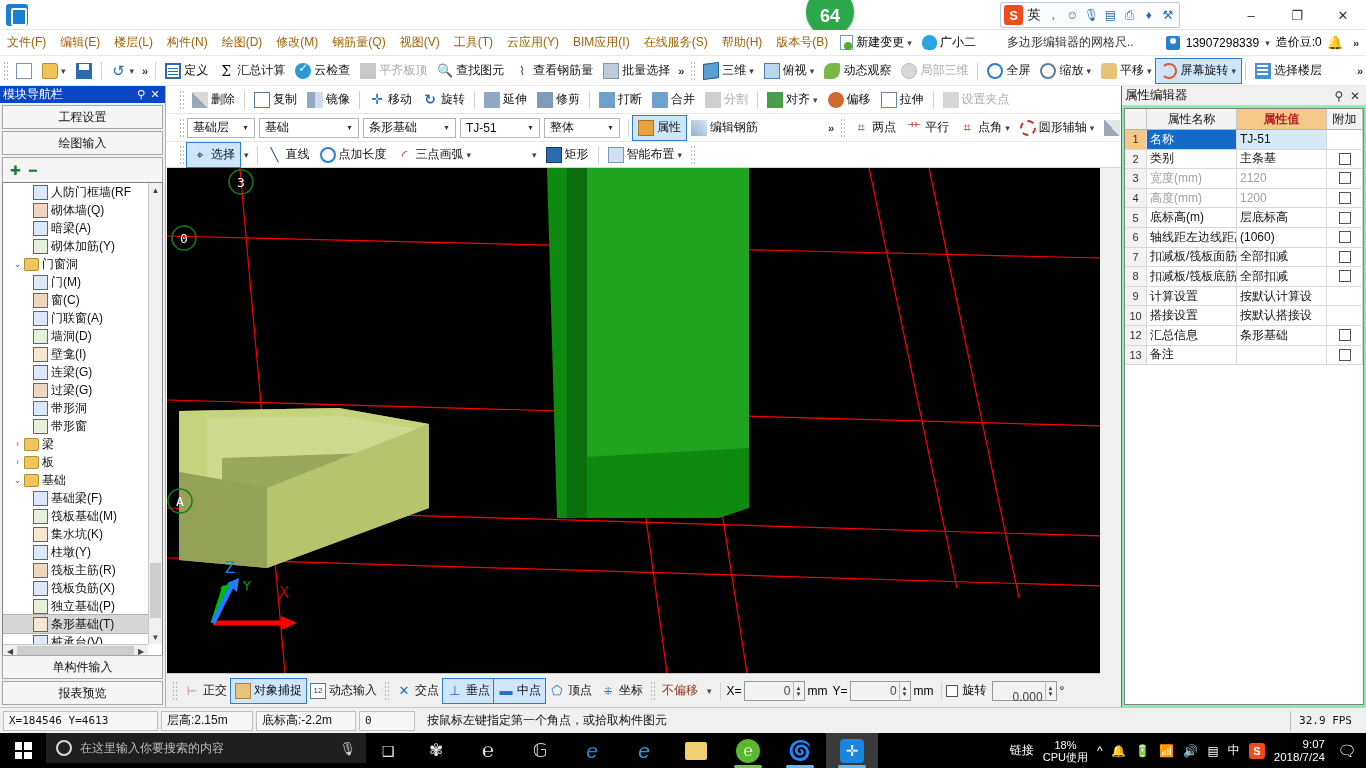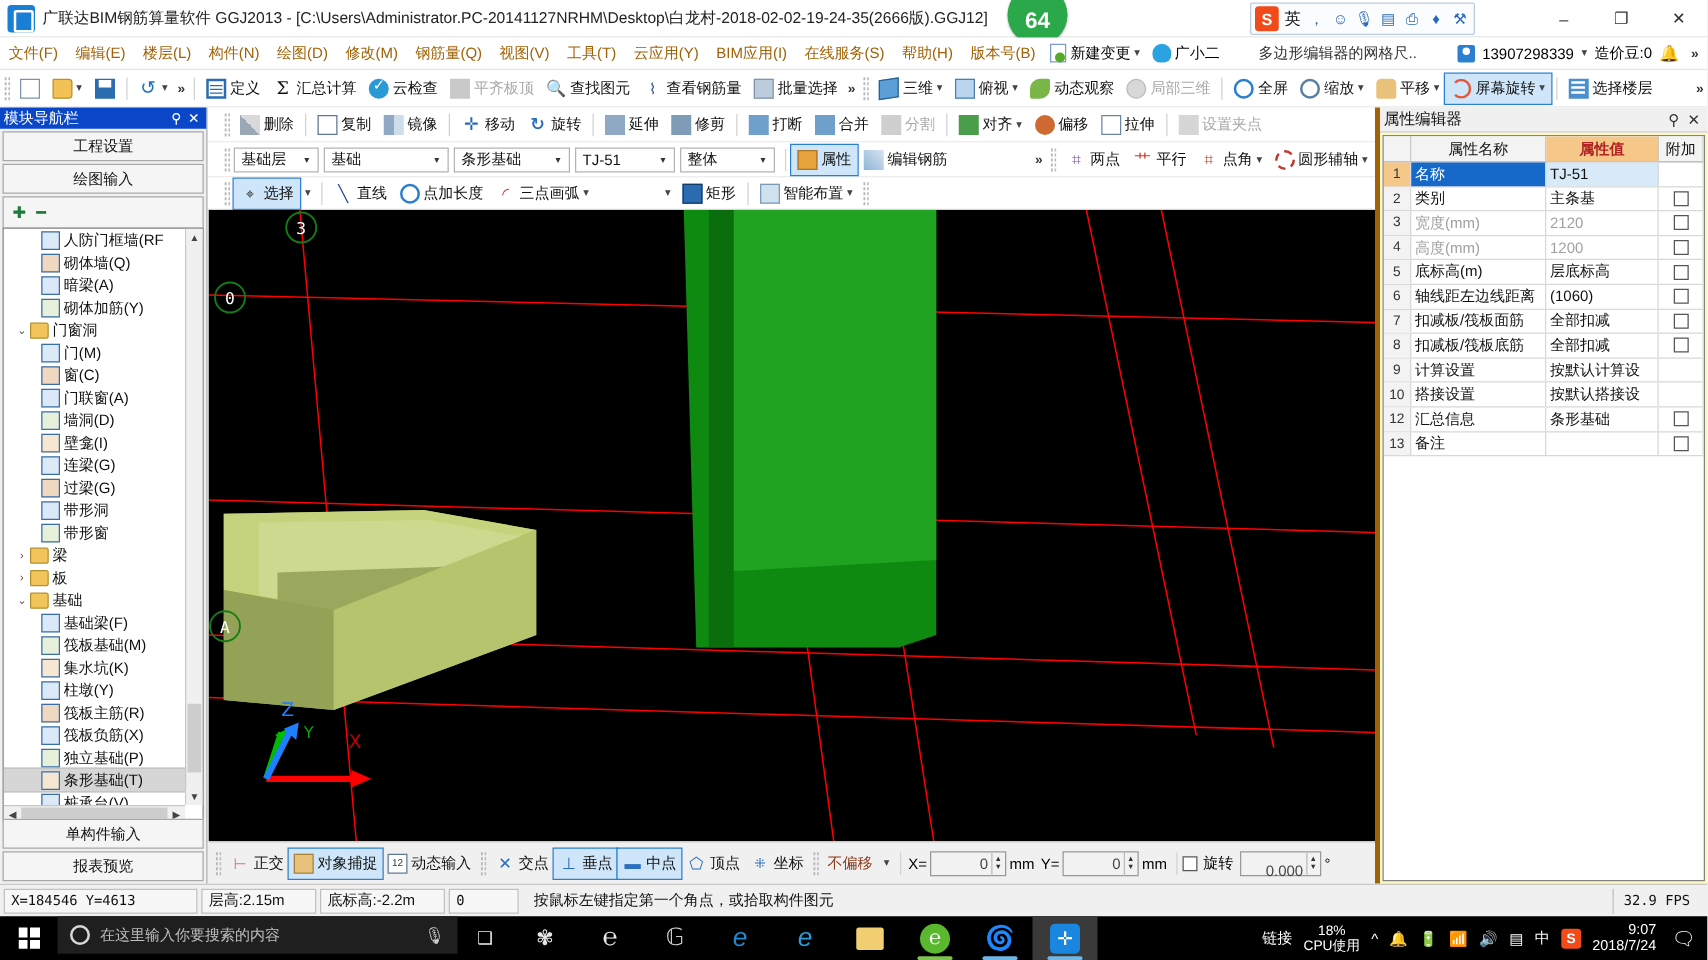--- a/index.html
+++ b/index.html
@@ -167,22 +167,22 @@
   .vs-thumb{ position:absolute;left:1px;right:1px;top:380px;height:55px;background:#cdcdcd;}
   .hscroll{ position:absolute;left:0;right:14px;bottom:0;height:14px;background:#f0f0f0;border-top:1px solid #c8c8c8;display:flex;}
   .hs-l,.hs-r{width:14px;display:flex;align-items:center;justify-content:center;font-size:8px;color:#444;}
   .hs-thumb{ flex:1;background:#cdcdcd;margin:1px 0;}
   .lp-bottom{ position:absolute;left:0;right:0;bottom:0; }
 
   
   .viewport{ position:absolute;left:167px;top:168px;right:266px;bottom:95px;background:#000;overflow:hidden;}
 
   
-  .rightpanel{ position:absolute;right:0;top:86px;width:266px;bottom:61px;background:#fef9c3;
-     border-left:4px solid #a16207;}
+  .rightpanel{ position:absolute;right:0;top:86px;width:245px;bottom:61px;background:#86efac;
+     border-left:1px solid #a16207;}
   .rp-title{ height:20px;background:#f0f0f0;display:flex;align-items:center;padding:0 3px;
      font-size:12.5px;color:#111;border-bottom:1px solid #d0d0d0;}
   .rp-title .t{flex:1;}
   .rp-title .pin,.rp-title .x{ width:16px;text-align:center;font-size:12px;color:#333;}
   .grid{ position:absolute;left:2px;right:2px;top:22px;bottom:2px;background:#fff;border:1px solid #828282;
      overflow:hidden;}
   .ghead{ display:flex;height:21px;background:#f3f3f3;border-bottom:1px solid #b4b4b4;font-size:12px;}
   .ghead div{ display:flex;align-items:center;justify-content:center;border-right:1px solid #c8c8c8;color:#111;}
   .c0{ width:22px; } .c1{ flex:1; } .c2{ width:90px;} .c3{ width:36px;font-family:Liberation Serif, serif;}
   .ghead .c2{ background:#f5c88a; color:#b22222; font-weight:bold;}
@@ -251,21 +251,20 @@
   
   .gl{ width:24px;height:24px;display:flex;align-items:center;justify-content:center;border-radius:4px;font-size:17px;}
 </style>
 </head>
 <body>
 
 <div class="app">
 
   <div class="titlebar">
     <div class="tb-icon"></div>
-    <div class="tb-title">广联达BIM钢筋算量软件 GGJ2013 - [C:\Users\Administrator.PC-20141127NRHM\Desktop\白龙村-2018-02-02-19-24-35(2666版).GGJ12]</div>
     <div class="tb-badge">64</div>
     <div class="win-btns">
       <div class="win-btn">–</div>
       <div class="win-btn">❐</div>
       <div class="win-btn close">✕</div>
     </div>
   </div>
 
   <div class="ime-bar">
     <div class="ime-s">S</div>

